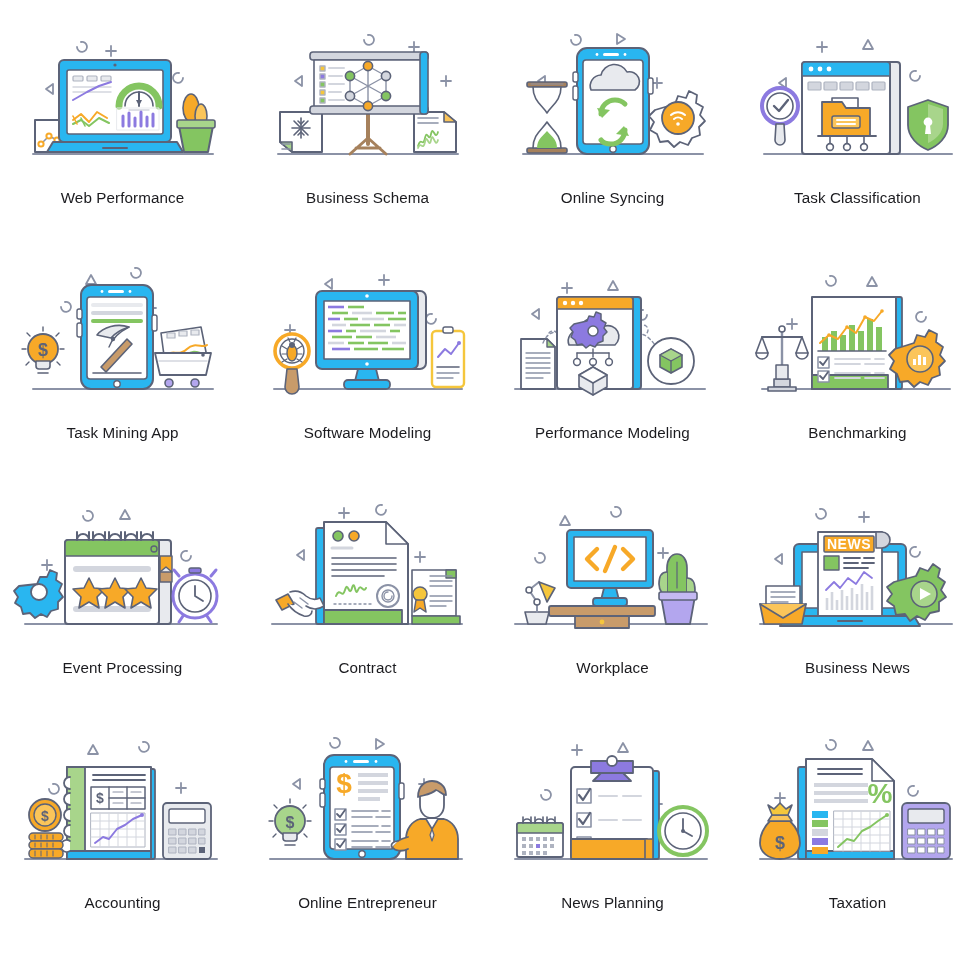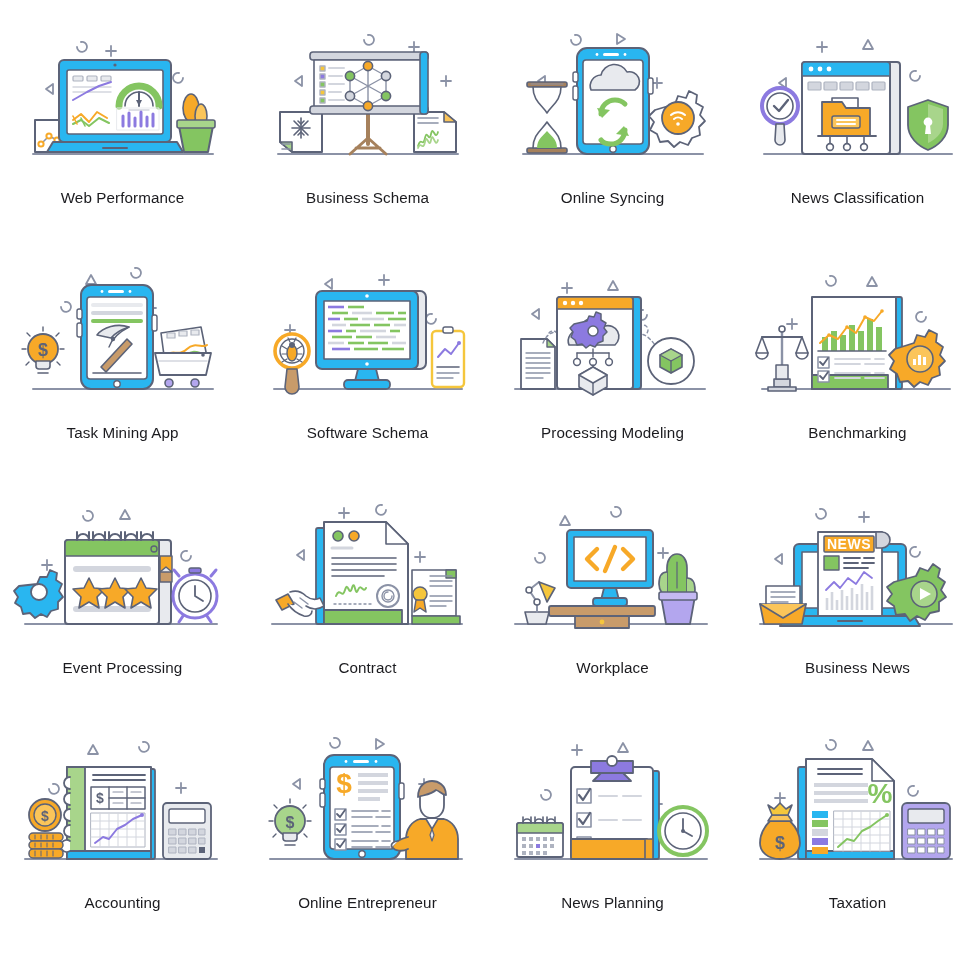--- a/index.html
+++ b/index.html
@@ -249,21 +249,21 @@
         <circle cx="30" cy="84" r="13" fill="#ffffff" stroke="#5c6378" stroke-width="1.6"></circle>
         <polyline points="24,84 29,89 38,78" stroke="#5c6378" stroke-width="2.4"></polyline>
         <path d="M26 102h8l1 16a5 5 0 0 1-10 0z" fill="#e8eaee" stroke="#5c6378" stroke-width="1.6"></path>
 
         <path d="M178 78l20 7v18c0 12-10 21-20 25-10-4-20-13-20-25V85z" fill="#84c561" stroke="#5c6378" stroke-width="1.8"></path>
         <path d="M178 82l15 5v15c0 9-8 16-15 19z" fill="#a8d58b" stroke="none"></path>
         <circle cx="178" cy="100" r="4.4" fill="#ffffff" stroke="none"></circle>
         <path d="M176 103h4l1 9h-6z" fill="#ffffff" stroke="none"></path>
       </g>
     </svg>
-    <div class="icon-label">News Classification</div>
+    <div class="icon-label">Task Classification</div>
   </div>
 
   <div class="icon-cell">
     <svg class="icon-art" viewBox="0 0 216 166">
       <g fill="none" stroke="#5c6378" stroke-width="2" stroke-linecap="round" stroke-linejoin="round">
         <path d="M76 18l5 9h-10z" stroke="#8b92a6" stroke-width="1.8"></path>
         <path d="M116 16a5 5 0 1 0 4-5" stroke="#8b92a6" stroke-width="1.8"></path>
         <path d="M46 50a5 5 0 1 0 4-5" stroke="#8b92a6" stroke-width="1.8"></path>
         <path d="M136 46v10M131 51h10" stroke="#8b92a6" stroke-width="1.8"></path>
         <line x1="18" y1="132" x2="198" y2="132" stroke="#8b92a6"></line>
@@ -386,21 +386,21 @@
 
         <rect x="172" y="74" width="32" height="56" rx="4" fill="#ffffff" stroke="#f5c63c" stroke-width="2.4"></rect>
         <rect x="183" y="70" width="10" height="6" rx="2" fill="#ffffff" stroke="#5c6378" stroke-width="1.4"></rect>
         <polyline points="178,100 185,92 191,97 199,86" stroke="#8c7ae0" stroke-width="2"></polyline>
         <circle cx="199" cy="86" r="2" fill="#8c7ae0" stroke="none"></circle>
         <line x1="177" y1="110" x2="199" y2="110" stroke="#5c6378" stroke-width="1.6"></line>
         <line x1="177" y1="116" x2="199" y2="116" stroke="#8b92a6" stroke-width="1.4"></line>
         <line x1="177" y1="121" x2="193" y2="121" stroke="#8b92a6" stroke-width="1.4"></line>
       </g>
     </svg>
-    <div class="icon-label">Software Schema</div>
+    <div class="icon-label">Software Modeling</div>
   </div>
 
   <div class="icon-cell">
     <svg class="icon-art" viewBox="0 0 216 166">
       <g fill="none" stroke="#5c6378" stroke-width="2" stroke-linecap="round" stroke-linejoin="round">
         <path d="M62 26v10M57 31h10" stroke="#8b92a6" stroke-width="1.8"></path>
         <path d="M108 24l5 9h-10z" stroke="#8b92a6" stroke-width="1.8"></path>
         <path d="M34 52l-7 5 7 5z" stroke="#8b92a6" stroke-width="1.8"></path>
         <path d="M142 58a5 5 0 1 1-4-5" stroke="#8b92a6" stroke-width="1.8"></path>
         <line x1="10" y1="132" x2="200" y2="132" stroke="#8b92a6"></line>
@@ -441,21 +441,21 @@
         <path d="M88 110l14 8v12l-14 8-14-8v-12z" fill="#e8eaee" stroke="#5c6378" stroke-width="1.6"></path>
         <path d="M88 110l14 8-14 8-14-8z" fill="#ffffff" stroke="#5c6378" stroke-width="1.5"></path>
         <path d="M88 126v12" stroke="#5c6378" stroke-width="1.4"></path>
 
         <circle cx="166" cy="104" r="23" fill="#ffffff" stroke="#5c6378" stroke-width="1.8"></circle>
         <path d="M166 92l11 6v12l-11 6-11-6V98z" fill="#84c561" stroke="#5c6378" stroke-width="1.6"></path>
         <path d="M166 92l11 6-11 6-11-6z" fill="#a8d58b" stroke="#5c6378" stroke-width="1.4"></path>
         <path d="M166 104v12" stroke="#5c6378" stroke-width="1.4"></path>
       </g>
     </svg>
-    <div class="icon-label">Processing Modeling</div>
+    <div class="icon-label">Performance Modeling</div>
   </div>
 
   <div class="icon-cell">
     <svg class="icon-art" viewBox="0 0 216 166">
       <g fill="none" stroke="#5c6378" stroke-width="2" stroke-linecap="round" stroke-linejoin="round">
         <path d="M76 24a5 5 0 1 0 4-5" stroke="#8b92a6" stroke-width="1.8"></path>
         <path d="M122 20l5 9h-10z" stroke="#8b92a6" stroke-width="1.8"></path>
         <path d="M42 62v10M37 67h10" stroke="#8b92a6" stroke-width="1.8"></path>
         <path d="M176 60a5 5 0 1 1-4-5" stroke="#8b92a6" stroke-width="1.8"></path>
         <line x1="12" y1="132" x2="200" y2="132" stroke="#8b92a6"></line>

